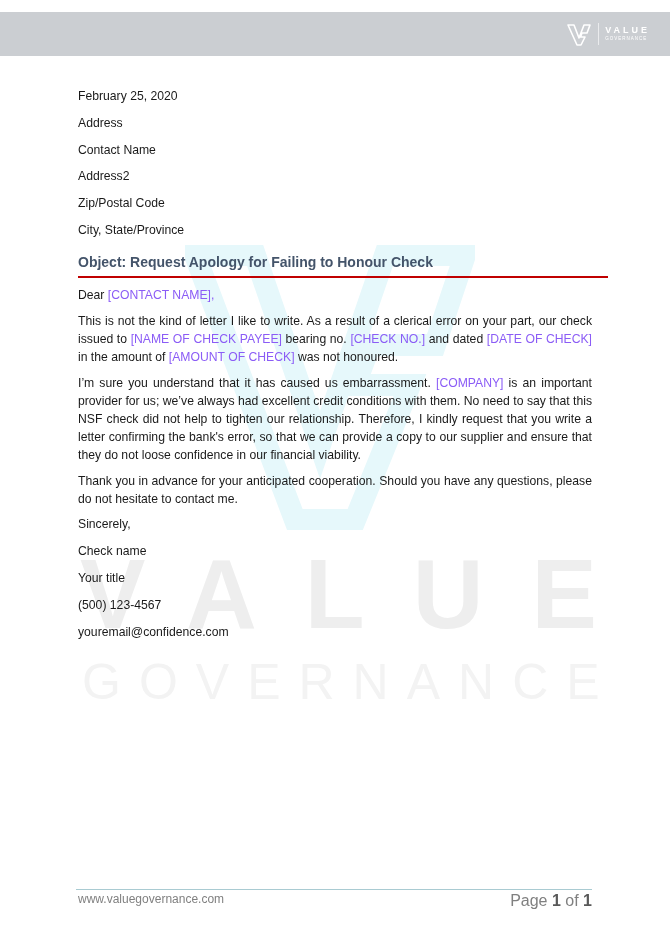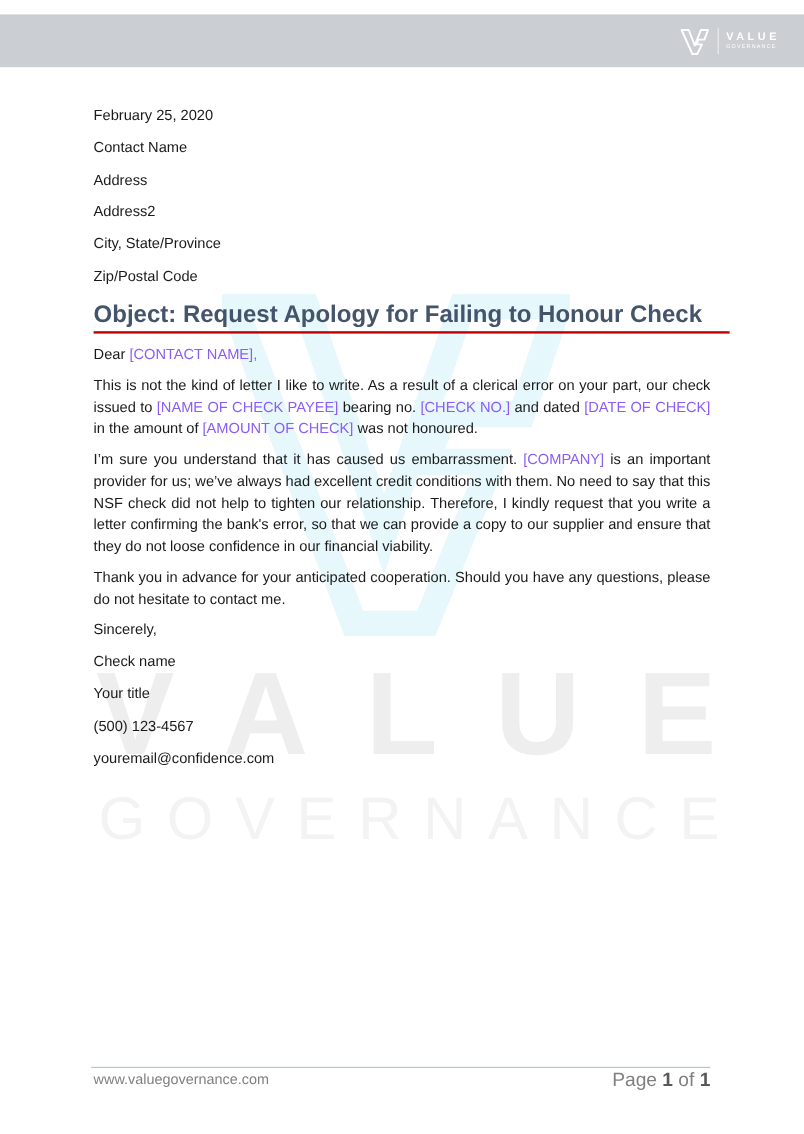--- a/index.html
+++ b/index.html
@@ -25,21 +25,21 @@
     color: #eeeeee; letter-spacing: 48px; line-height: 1;
   }
   .wm-gov {
     position: absolute; left: 82px; top: 657px; width: 520px; font-size: 50px; color: #f3f3f3;
     letter-spacing: 18px; line-height: 1; font-weight: 300;
   }
 
   .content { position: absolute; left: 78px; top: 86px; width: 514px; font-size: 12.2px; }
   .addr-line { height: 26.8px; line-height: 20px; }
   .title {
-    margin-top: 2px; font-size: 20px; font-weight: bold; color: #44546a; line-height: 26px;
+    margin-top: 2px; font-size: 14px; font-weight: bold; color: #44546a; line-height: 26px;
     border-bottom: 2px solid #c00000; padding-bottom: 1px; width: 530px;
   }
   .p { line-height: 18px; text-align: justify; margin: 8px 0 0 0; }
   .red { color: #8b5cf6; }
   .sig-line { height: 27px; line-height: 20px; }
   .sig-block { margin-top: 6px; }
 
   .footer-line { position: absolute; left: 76px; top: 889px; width: 516px; height: 1px; background: #a9cbd2; }
   .footer-left { position: absolute; left: 78px; top: 892px; font-size: 12px; color: #808080; }
   .footer-right { position: absolute; right: 78px; top: 892px; font-size: 16px; color: #808080; }
@@ -62,25 +62,25 @@
 </div>
 
 <svg class="wm-mark" viewBox="0 0 290 285">
   <path d="M10 10 L70 10 L135 200 L200 10 L280 10 L250 100 L185 100 L170 140 L225 140 L170 275 L110 275 Z" fill="none" stroke="#e6f8fb" stroke-width="22" stroke-linejoin="miter"></path>
 </svg>
 <div class="wm-value">VALUE</div>
 <div class="wm-gov">GOVERNANCE</div>
 
 <div class="content">
   <div class="addr-line">February 25, 2020</div>
+  <div class="addr-line">Address</div>
   <div class="addr-line">Contact Name</div>
-  <div class="addr-line">Address</div>
   <div class="addr-line">Address2</div>
+  <div class="addr-line">Zip/Postal Code</div>
   <div class="addr-line">City, State/Province</div>
-  <div class="addr-line">Zip/Postal Code</div>
 
   <div class="title">Object: Request Apology for Failing to Honour Check</div>
 
   <p class="p"><span>Dear </span><span class="red">[CONTACT NAME]</span><span class="red">,</span></p>
 
   <p class="p"><span>This is not the kind of letter I like to write. As a result of a clerical error on your part, our check issued to </span><span class="red">[NAME OF CHECK PAYEE]</span><span> bearing no. </span><span class="red">[CHECK NO.]</span><span> and dated </span><span class="red">[DATE OF CHECK]</span><span> in the amount of </span><span class="red">[AMOUNT OF CHECK]</span><span> was not honoured.</span></p>
 
   <p class="p"><span>I’m sure you understand that it has caused us embarrassment. </span><span class="red">[COMPANY]</span><span> is an important provider for us; we’ve always had excellent credit conditions with them. No need to say that this NSF check did not help to tighten our relationship. Therefore, I kindly request that you write a letter confirming the bank's error, so that we can provide a copy to our supplier and ensure that they do not loose confidence in our financial viability.</span></p>
 
   <p class="p">Thank you in advance for your anticipated cooperation. Should you have any questions, please do not hesitate to contact me.</p>

